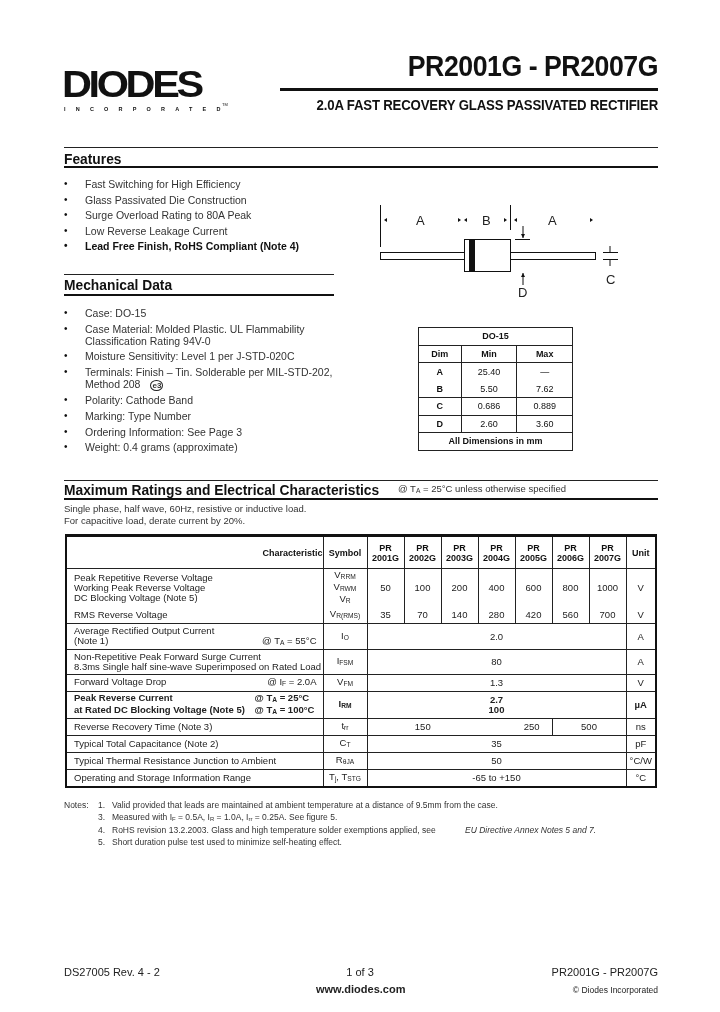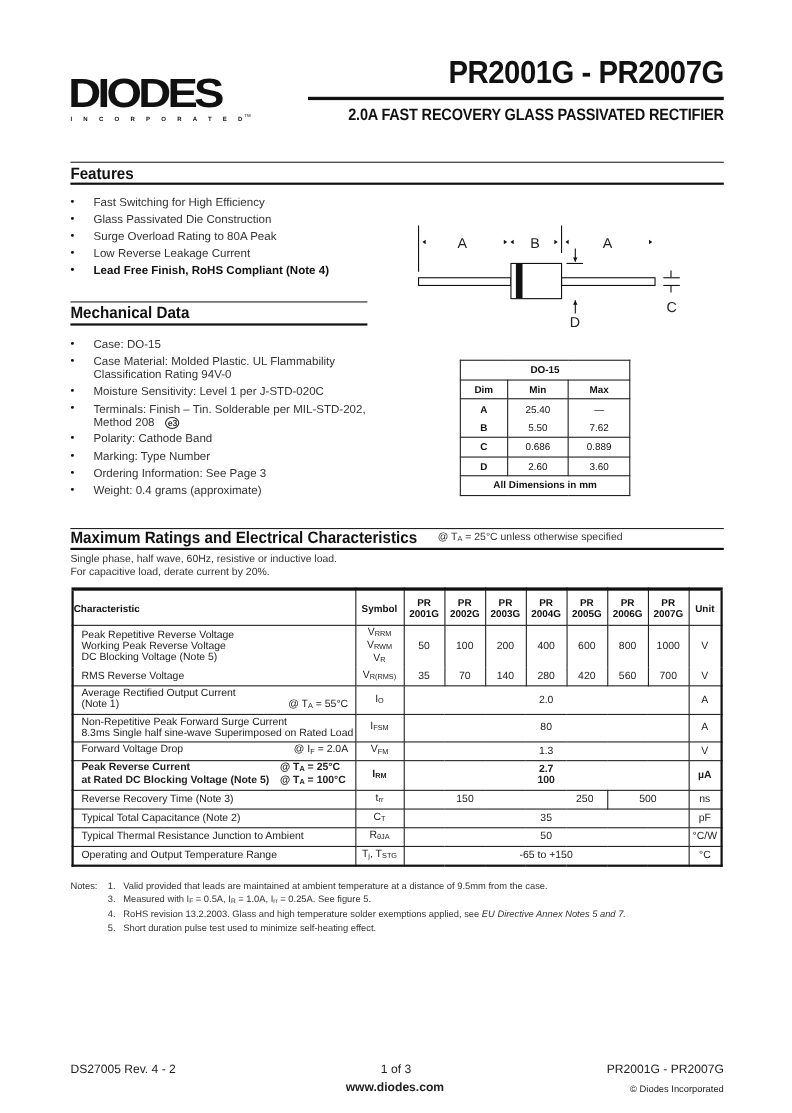--- a/index.html
+++ b/index.html
@@ -33,37 +33,37 @@
   .dim-table td { border: 1px solid #222; text-align: center; height: 17.5px; }
   .dim-table .hdr td { font-weight: 700; }
   .dim-table td.b { font-weight: 700; }
   .dim-table tr.nobt td { border-top: none; }
   .dim-table tr.nobb td { border-bottom: none; }
 
   
   .rtable { left: 65px; top: 534px; width: 592px; border-collapse: collapse; font-size: 9.5px; color: #222; }
   .rtable td { border: 1px solid #222; vertical-align: middle; line-height: 10px; }
   .rtable { border-top: 3px solid #111; border-left: 2px solid #111; border-right: 2px solid #111; border-bottom: 2px solid #111; }
-  .rtable .hd td { font-weight: 700; text-align: left; height: 33px; font-size: 9px; line-height: 10px; color: #111; }
+  .rtable .hd td { font-weight: 700; text-align: right; height: 33px; font-size: 9px; line-height: 10px; color: #111; }
   .rtable td.char { padding-left: 7px; text-align: left; }
   .rtable td.sym { text-align: center; width: 44px; }
   .rtable td.v { text-align: center; width: 37px; }
   .rtable td.unit { text-align: center; width: 30px; }
   .rtable td.c { text-align: center; }
   .rtable tr.nobot td.char, .rtable tr.nobot td.sym { border-bottom: none; }
   .char-flex { display: flex; justify-content: space-between; padding-right: 6px; }
   sub { font-size: 70%; vertical-align: -1px; }
 
   
   .notes { left: 64px; top: 800px; font-size: 8.5px; color: #333; }
   .notes .lbl { position: absolute; left: 0; top: 0; }
   .notes ol { list-style: none; position: absolute; left: 34px; top: 0; width: 560px; }
   .notes li { line-height: 11.6px; white-space: nowrap; }
   .notes li .n { display: inline-block; width: 14px; }
-  .notes i { font-style: italic; }
+  .notes i { font-style: italic; margin-left: 27px; }
 
   
   .footer { font-size: 11px; color: #222; }
 </style>
 </head>
 <body>
 
 <div class="abs logo">
   <div class="logo-word">DIODES</div>
   <div class="logo-sub">INCORPORATED</div>
@@ -319,35 +319,35 @@
   </tr>
 
   <tr style="height:17px;">
     <td class="char">Typical Thermal Resistance Junction to Ambient</td>
     <td class="sym"><span>R</span><sub>θJA</sub></td>
     <td class="c" colspan="7">50</td>
     <td class="unit">°C/W</td>
   </tr>
 
   <tr style="height:17px;">
-    <td class="char">Operating and Output Temperature Range</td>
+    <td class="char">Operating and Storage Information Range</td>
     <td class="sym"><span>T</span><sub>j</sub><span>, T</span><sub>STG</sub></td>
     <td class="c" colspan="7">-65 to +150</td>
     <td class="unit">°C</td>
   </tr>
 </tbody>
   </table>
 
 <div class="abs notes">
   <span class="lbl">Notes:</span>
   <ol>
     <li><span class="n">1.</span><span>Valid provided that leads are maintained at ambient temperature at a distance of 9.5mm from the case.</span></li>
     <li><span class="n">3.</span><span>Measured with I</span><sub>F</sub><span> = 0.5A, I</span><sub>R</sub><span> = 1.0A, I</span><sub>rr</sub><span> = 0.25A. See figure 5.</span></li>
     <li><span class="n">4.</span><span>RoHS revision 13.2.2003.  Glass and high temperature solder exemptions applied, see </span><i>EU Directive Annex Notes 5 and 7.</i></li>
     <li><span class="n">5.</span><span>Short duration pulse test used to minimize self-heating effect.</span></li>
   </ol>
 </div>
 
 <div class="abs footer" style="left:64px; top:966px;">DS27005 Rev. 4 - 2</div>
 <div class="abs footer" style="left:330px; top:966px; width:60px; text-align:center;">1 of 3</div>
-<div class="abs footer" style="left:299px; top:983px; width:120px; text-align:center; font-weight:700; font-size:11px;">www.diodes.com</div>
+<div class="abs footer" style="left:316px; top:983px; width:120px; text-align:left; font-weight:700; font-size:11px;">www.diodes.com</div>
 <div class="abs footer" style="right:62px; top:966px;">PR2001G - PR2007G</div>
 <div class="abs footer" style="right:62px; top:985px; font-size:8.5px;">© Diodes Incorporated</div>
 
 </body></html>

